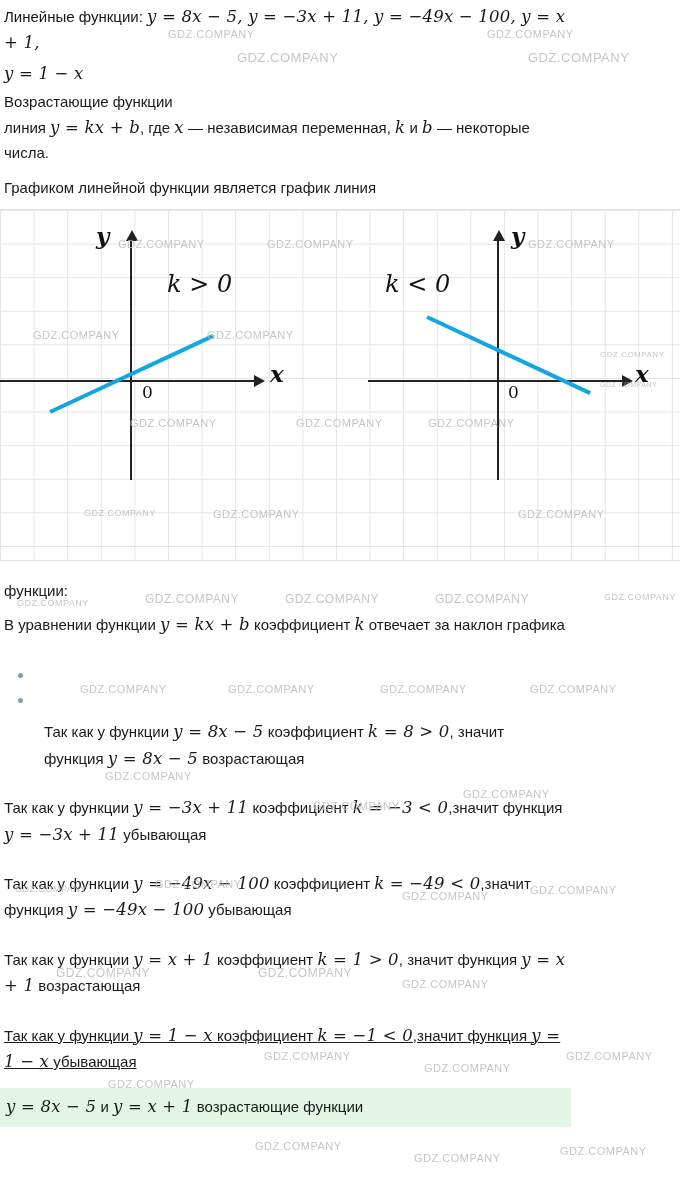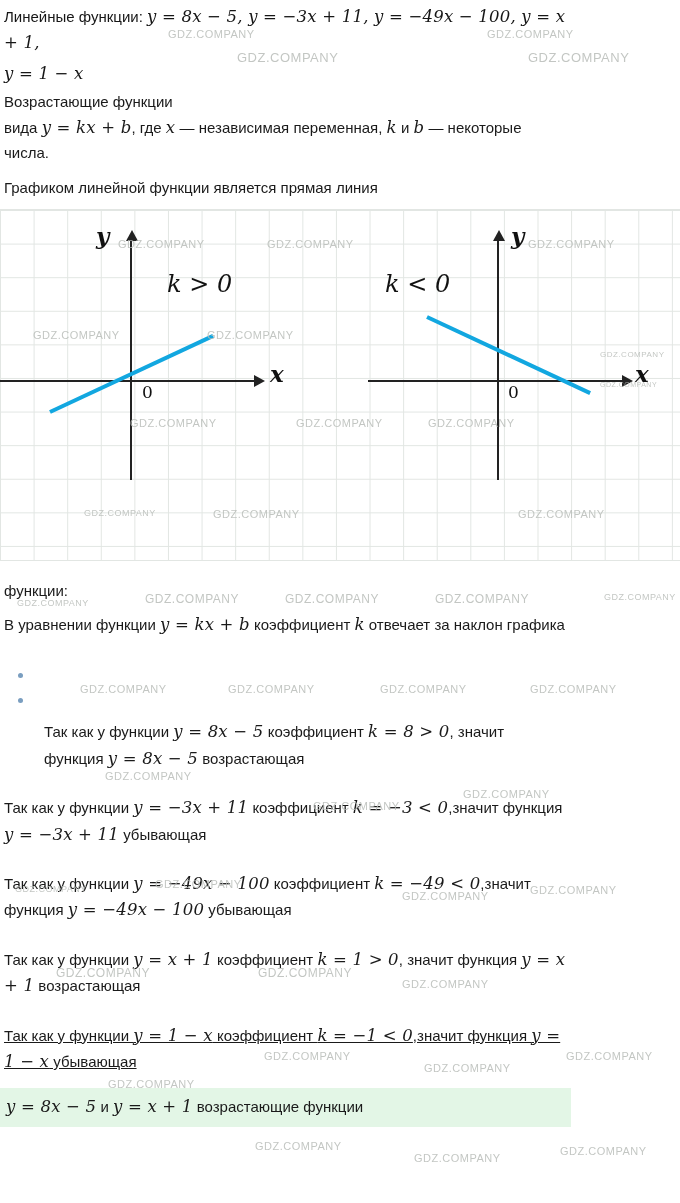--- a/index.html
+++ b/index.html
@@ -161,25 +161,25 @@
   </div>
   <div class="line" style="padding-top:6px;">
     <span class="math">y = 1 − x</span>
   </div>
 
   <div class="subtitle">
     <span>Возрастающие функции</span>
   </div>
 
   <div class="para">
-    <span>вида </span><span class="math">y = kx + b</span><span>, где </span><span class="math">x</span><span> — независимая переменная, </span><span class="math">k</span><span> и </span><span class="math">b</span><span> — некоторые числа.</span>
+    <span>линия </span><span class="math">y = kx + b</span><span>, где </span><span class="math">x</span><span> — независимая переменная, </span><span class="math">k</span><span> и </span><span class="math">b</span><span> — некоторые числа.</span>
   </div>
 
   <div class="para" style="padding-top:8px;">
-    <span>Графиком линейной функции является прямая линия</span>
+    <span>Графиком линейной функции является график линия</span>
   </div>
 
   <div class="figure">
 
     <div class="axis-h" style="left:0px; top:170px; width:256px;"></div>
     <div class="arrow-right" style="left:254px; top:165px;"></div>
     <div class="axis-v" style="left:130px; top:30px; height:240px;"></div>
     <div class="arrow-up" style="left:126px; top:20px;"></div>
     <div class="axis-label" style="left:96px; top:12px;">y</div>
     <div class="axis-label" style="left:270px; top:150px;">x</div>

